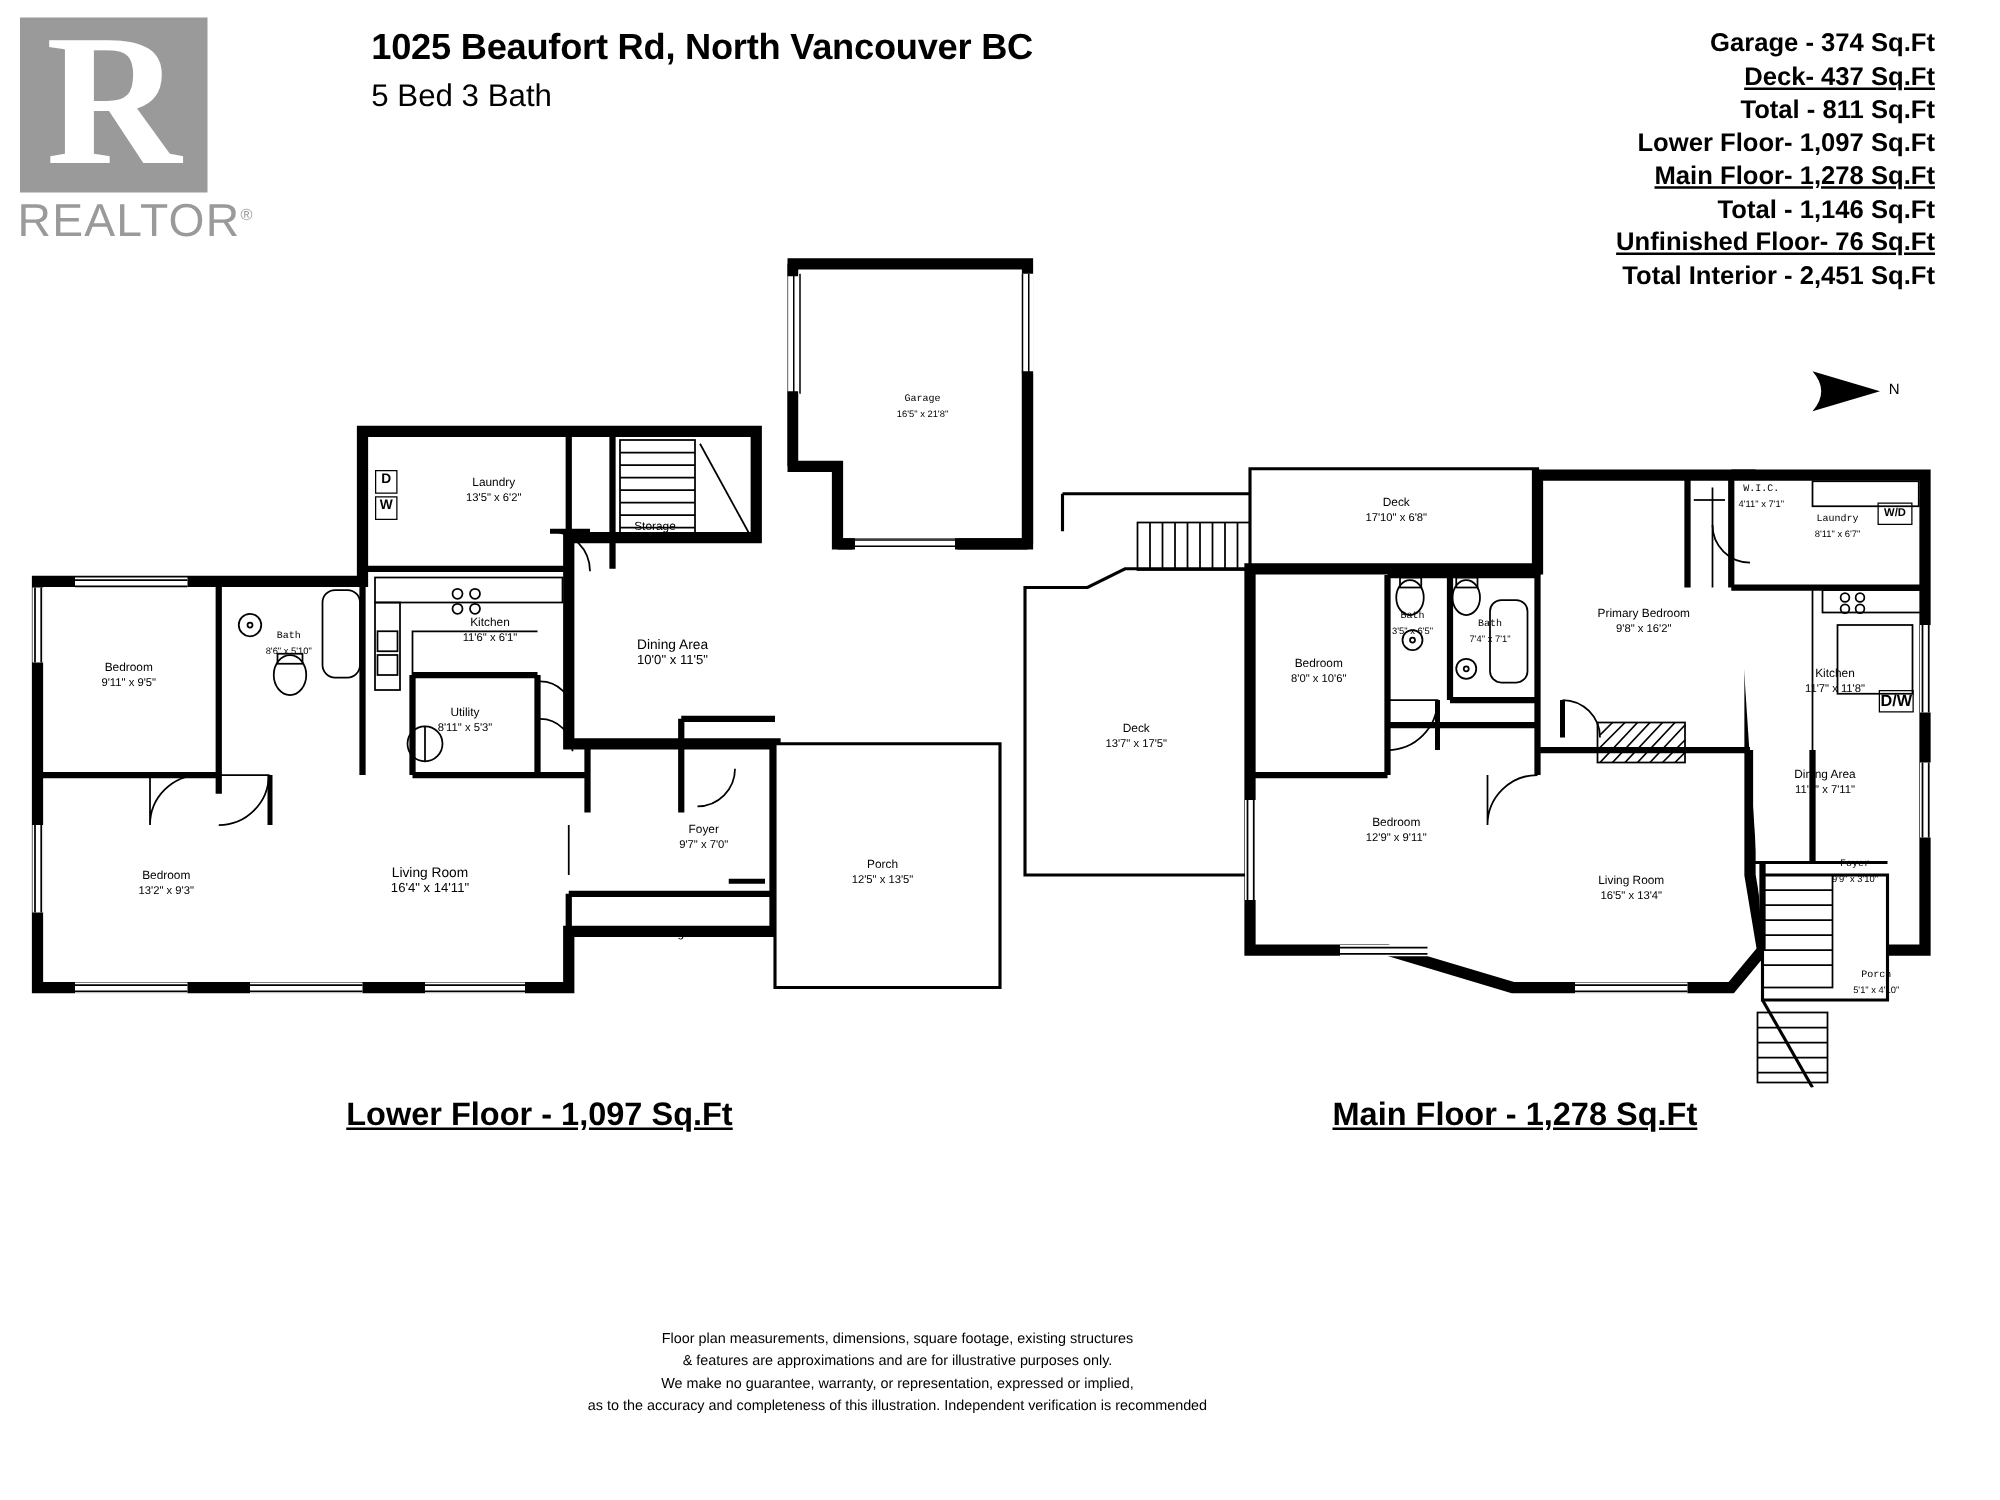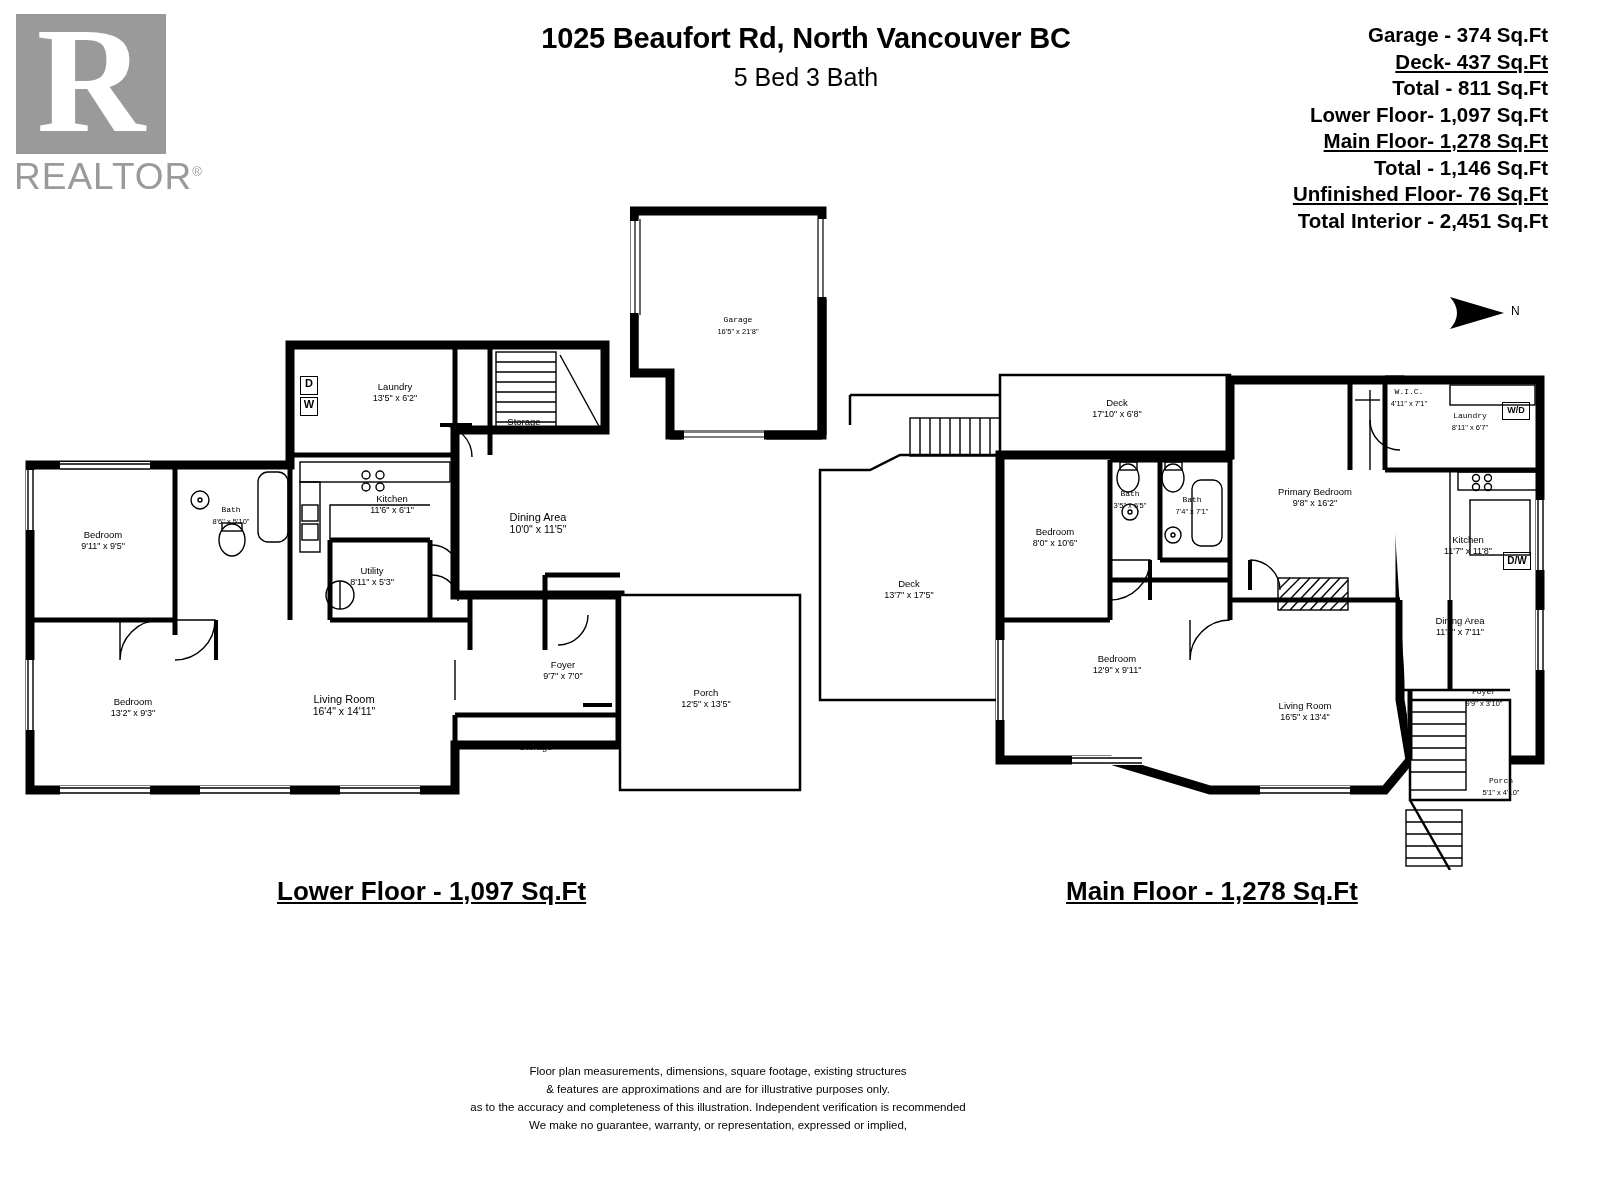--- a/index.html
+++ b/index.html
@@ -51,24 +51,23 @@
     margin-left: 4px;
     font-weight: normal;
   }
   #realtor-logo .word sup {
     font-size: 13px;
     vertical-align: super;
   }
 
   #title-block {
     position: absolute;
-    left: 316px;
+    left: 297px;
     top: 22px;
     width: 980px;
-    text-align: center;
   }
   #title-block .addr {
     font-size: 29px;
     font-weight: bold;
     letter-spacing: -0.2px;
   }
   #title-block .beds {
     font-size: 25px;
     margin-top: 8px;
   }
@@ -506,26 +505,26 @@
     <div class="dm">9'9" x 3'10"</div>
   </div>
   <div class="room sm" style="left:691px; top:786px;text-align:center;">
     <div class="nm">Porch</div>
     <div class="dm">5'1" x 4'10"</div>
   </div>
 
   <div class="applbox" style="left:692px; top:402px; width:26px; height:16px; border:1.5px solid #000; font-size:9px; line-height:15px;">
     <span>W/D</span>
   </div>
-  <div class="applbox" style="left:693px; top:552px; width:26px; height:16px; border:1.5px solid #000; font-size:10px; line-height:15px;">
+  <div class="applbox" style="left:693px; top:552px; width:26px; height:16px; border:1.5px solid #000; font-size:13px; line-height:15px;">
     <span>D/W</span>
   </div>
 </div>
 
 <div class="floor-caption" id="lower-caption">Lower Floor -  1,097 Sq.Ft</div>
 <div class="floor-caption" id="main-caption">Main Floor - 1,278 Sq.Ft</div>
 
 <div id="disclaimer">
   <div>Floor plan measurements, dimensions, square footage, existing structures</div>
   <div>&amp; features are approximations and are for illustrative purposes only.</div>
+  <div>We make no guarantee, warranty, or representation, expressed or implied,</div>
   <div>as to the accuracy and completeness of this illustration. Independent verification is recommended</div>
-  <div>We make no guarantee, warranty, or representation, expressed or implied,</div>
 </div>
 
 </body></html>

